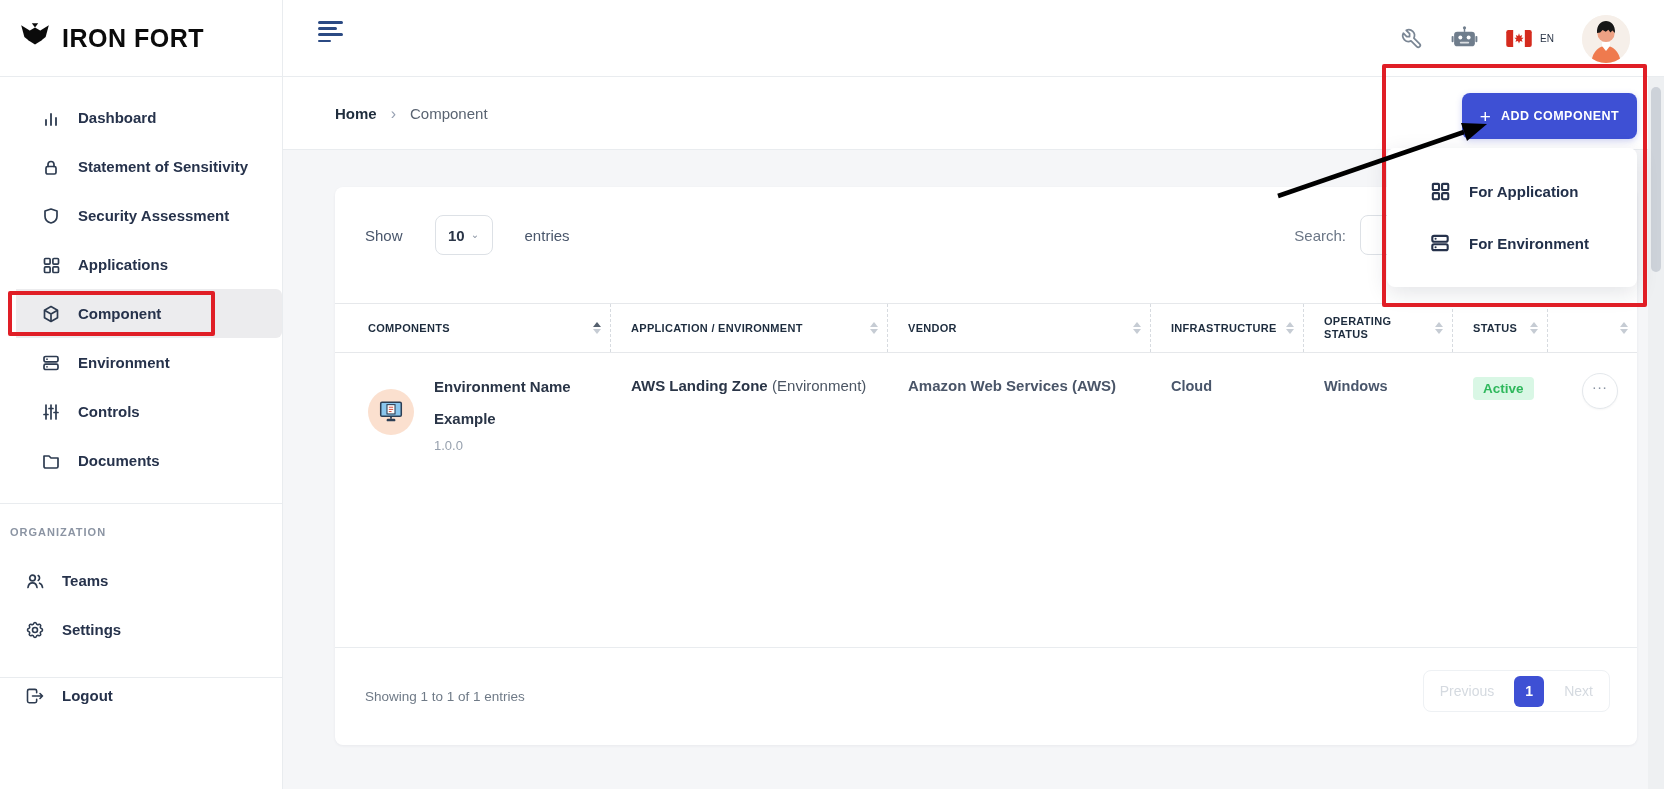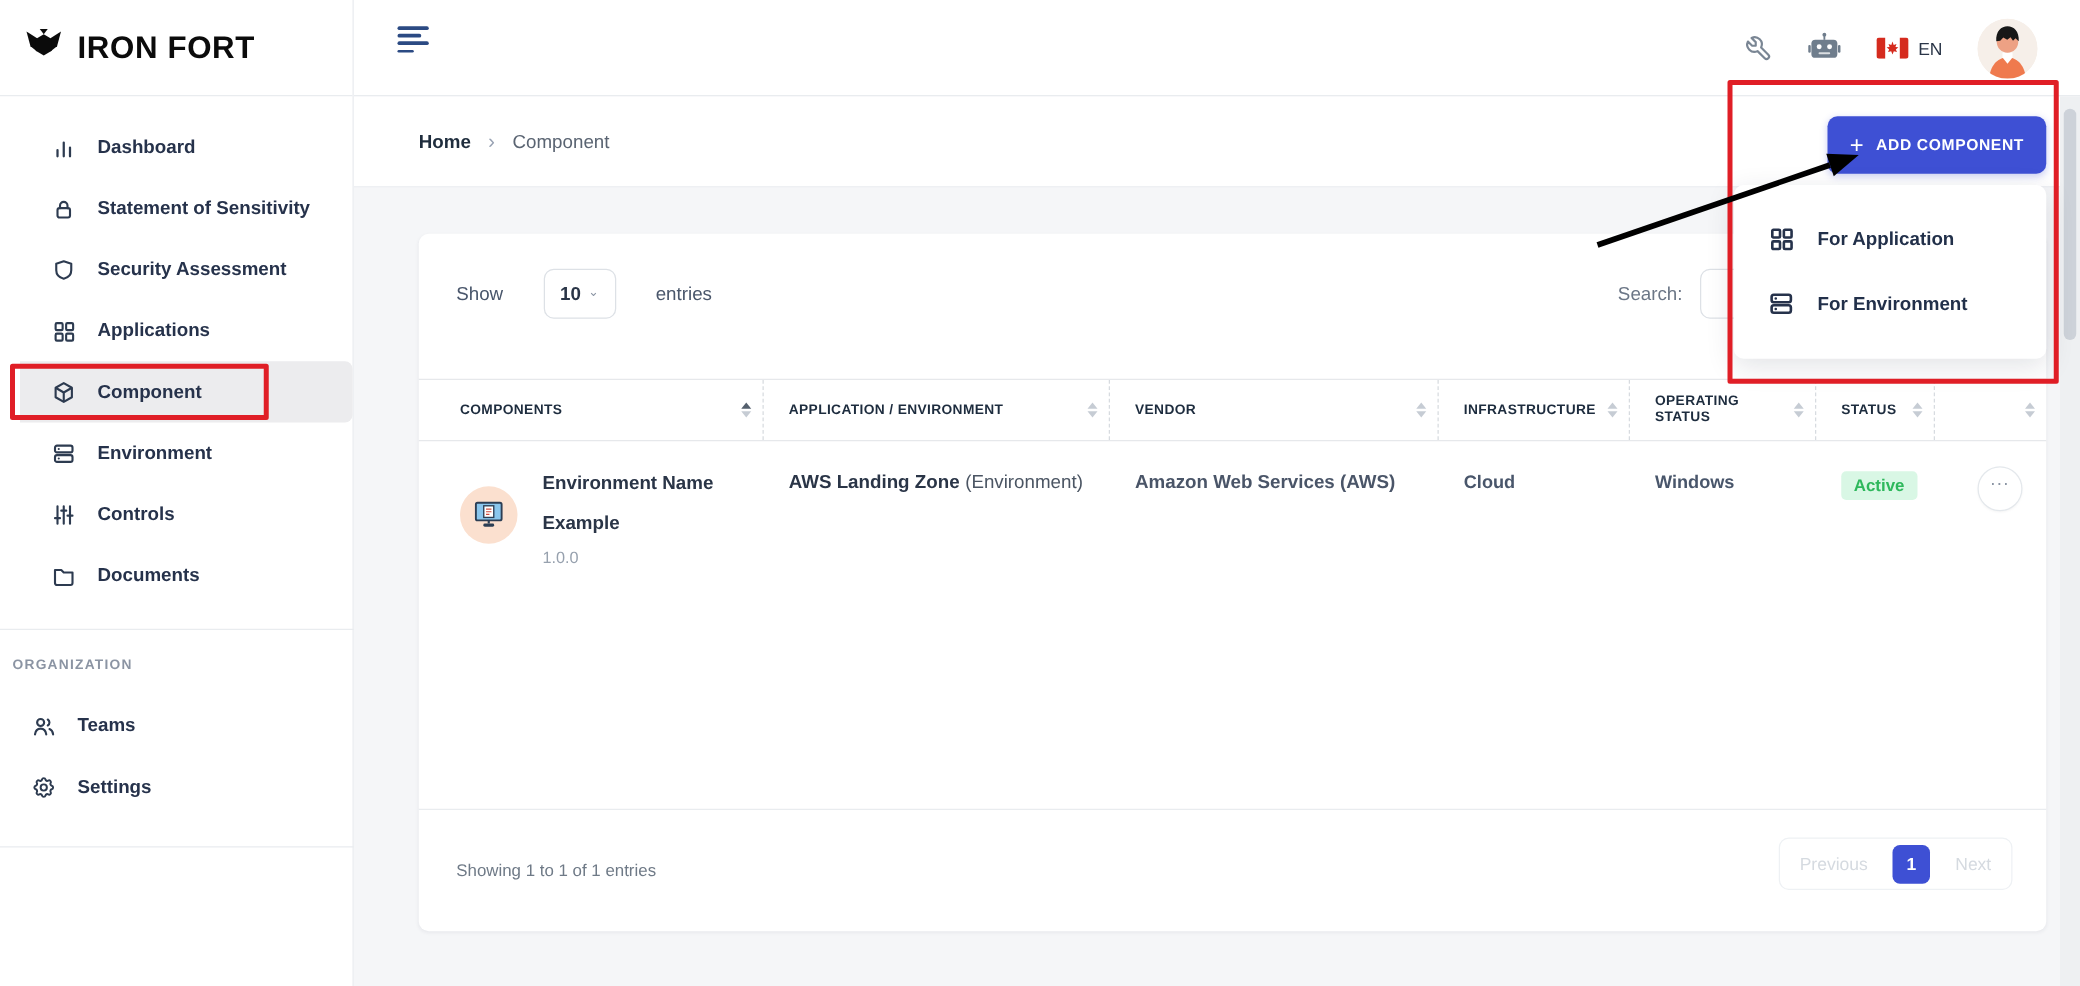--- a/index.html
+++ b/index.html
@@ -22,21 +22,21 @@
   .nav-bottom { position:absolute; top:671px; left:0; width:283px; }
 
   
   .topbar { position:absolute; left:283px; top:0; right:0; height:77px; background:#fff; border-bottom:1px solid #e9ecef; z-index:4; }
   .hamburger { position:absolute; left:35px; top:21px; width:26px; height:22px; cursor:pointer; }
   .hamburger span { display:block; height:2.6px; background:#2b4a83; border-radius:2px; margin-bottom:3.6px; }
   .hb1{width:25px}.hb2{width:19px}.hb3{width:25px}.hb4{width:13px}
   .topbar-right { position:absolute; right:34px; top:0; height:77px; display:flex; align-items:center; gap:28px; }
   .top-icon { display:flex; align-items:center; justify-content:center; cursor:pointer; }
   .lang { display:flex; align-items:center; gap:8px; cursor:pointer; }
-  .lang-label { font-size:14px; font-weight:500; color:#2a3547; }
+  .lang-label { font-size:10px; font-weight:500; color:#2a3547; }
   .avatar { width:48px; height:48px; border-radius:50%; overflow:hidden; background:#f6efe9; cursor:pointer; }
 
   
   .band { position:absolute; left:283px; right:0; top:77px; height:73px; background:#fff; border-bottom:1px solid #e9ecef; z-index:3; }
   .breadcrumb { position:absolute; left:52px; top:0; height:73px; display:flex; align-items:center; gap:14px; }
   .bc-home { font-size:15px; font-weight:700; color:#1f2d3d; cursor:pointer; }
   .bc-sep { font-size:16px; color:#98a2b3; }
   .bc-current { font-size:15px; color:#5a6472; }
   .add-btn { position:absolute; right:27px; top:16px; width:175px; height:46px; background:#3e50d4; border:none; border-radius:8px; color:#fff; display:flex; align-items:center; justify-content:center; gap:10px; cursor:pointer; box-shadow:0 2px 6px rgba(62,80,212,.25); }
   .add-btn .plus { font-size:19px; font-weight:400; line-height:1; }
@@ -82,21 +82,21 @@
 
   
   .card-footer-line { position:absolute; top:460px; left:0; width:1302px; border-top:1px solid #e9ecef; }
   .summary { position:absolute; left:30px; top:502px; font-size:13.5px; color:#6f7a87; }
   .pagination { position:absolute; right:27px; top:483px; height:42px; display:flex; align-items:center; gap:20px; border:1px solid #eef1f4; border-radius:8px; padding:0 16px; }
   .page-disabled { font-size:14px; color:#d5dae0; cursor:default; }
   .page-current { width:30px; height:31px; background:#3e50d4; color:#fff; border-radius:6px; font-size:14px; font-weight:600; display:flex; align-items:center; justify-content:center; cursor:pointer; }
 
   
   .dropdown { position:absolute; left:1387px; top:148px; width:250px; height:139px; background:#fff; border-radius:8px; box-shadow:0 6px 22px rgba(25,35,60,.12); z-index:40; padding-top:17px; }
-  .dd-item { height:52px; display:flex; align-items:center; padding-left:27px; gap:18px; cursor:pointer; }
+  .dd-item { height:52px; display:flex; align-items:center; padding-left:42px; gap:18px; cursor:pointer; }
   .dd-item .dd-icon { width:22px; height:22px; color:#26324b; display:flex; align-items:center; justify-content:center; }
   .dd-label { font-size:15px; font-weight:600; color:#22304a; }
 
   
   .scrollbar-track { position:absolute; right:0; top:77px; width:16px; bottom:0; background:#eef0f2; z-index:6; }
   .scrollbar-thumb { position:absolute; left:3px; top:10px; width:10px; height:185px; background:#cdd2d9; border-radius:6px; }
 
   
   .anno-box { position:absolute; border:4px solid #e01e26; border-radius:2px; z-index:55; pointer-events:none; }
   .anno-1 { left:8px; top:291px; width:207px; height:45px; }
@@ -222,20 +222,31 @@
               <path d="M10.325 4.317c.426-1.756 2.924-1.756 3.35 0a1.724 1.724 0 0 0 2.573 1.066c1.543-.94 3.31.826 2.37 2.37a1.724 1.724 0 0 0 1.065 2.572c1.756.426 1.756 2.924 0 3.35a1.724 1.724 0 0 0-1.066 2.573c.94 1.543-.826 3.31-2.37 2.37a1.724 1.724 0 0 0-2.572 1.065c-.426 1.756-2.924 1.756-3.35 0a1.724 1.724 0 0 0-2.573-1.066c-1.543.94-3.31-.826-2.37-2.37a1.724 1.724 0 0 0-1.065-2.572c-1.756-.426-1.756-2.924 0-3.35a1.724 1.724 0 0 0 1.066-2.573c-.94-1.543.826-3.31 2.37-2.37c1 .608 2.296.07 2.572-1.065z"></path>
               <circle cx="12" cy="12" r="3"></circle>
             </svg>
         </span>
         <span class="nav-label">Settings</span>
       </div>
     </div>
 
     <div class="sidebar-divider" style="top:677px"></div>
 
+    <div class="nav-bottom">
+      <div class="nav-item">
+        <span class="nav-icon">
+          <svg width="20" height="20" viewBox="0 0 24 24" fill="none" stroke="currentColor" stroke-width="1.9" stroke-linecap="round" stroke-linejoin="round">
+              <path d="M14 8V6a2 2 0 0 0-2-2H5a2 2 0 0 0-2 2v12a2 2 0 0 0 2 2h7a2 2 0 0 0 2-2v-2"></path>
+              <path d="M9 12h12l-3-3M18 15l3-3"></path>
+            </svg>
+        </span>
+        <span class="nav-label">Logout</span>
+      </div>
+    </div>
   </aside>
 
   <header class="topbar">
     <div class="hamburger">
       <span class="hb1"></span>
         <span class="hb2"></span>
         <span class="hb3"></span>
         <span class="hb4"></span>
     </div>
     <div class="topbar-right">

